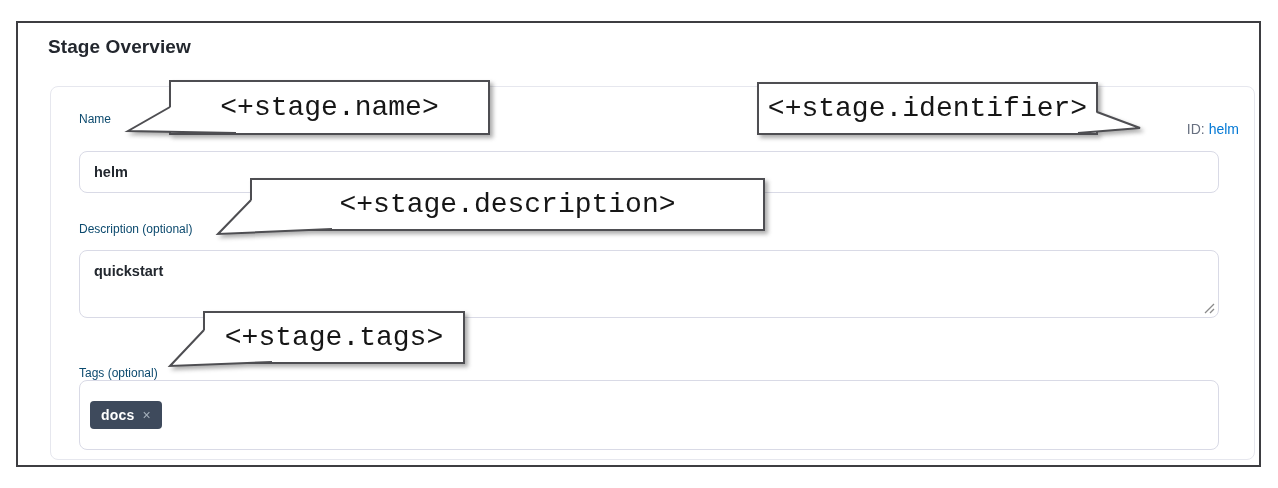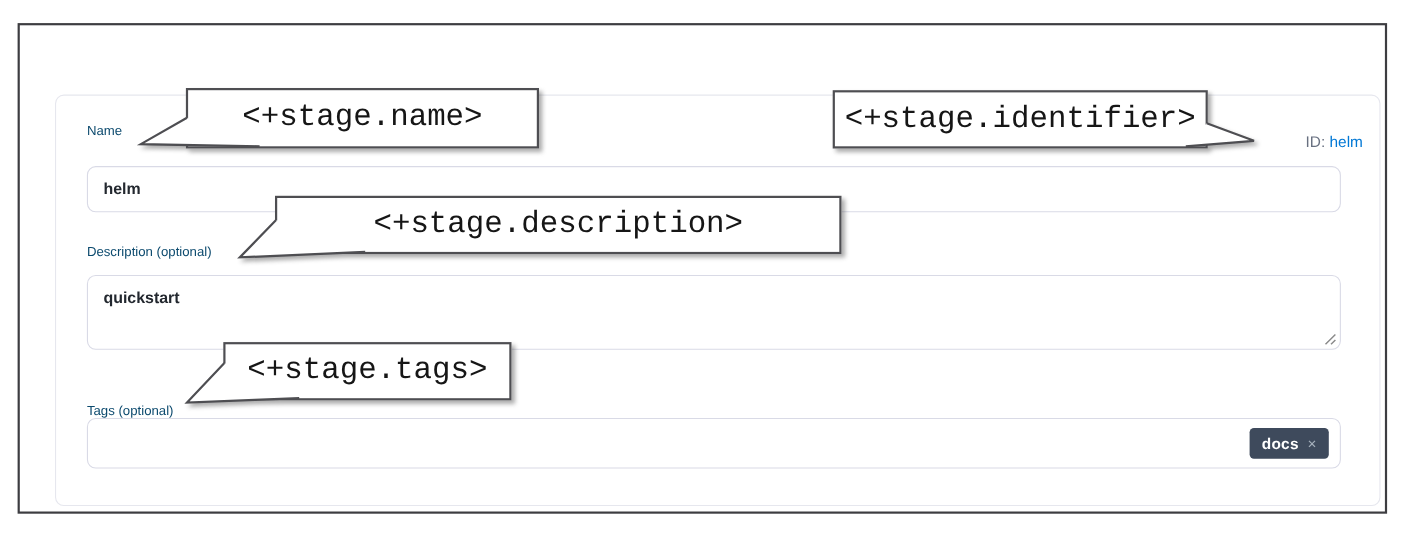--- a/index.html
+++ b/index.html
@@ -79,26 +79,25 @@
     resize: none;
     line-height: 1.4;
   }
   .resize-handle {
     position: absolute;
     right: 3px; bottom: 3px;
     width: 14px; height: 14px;
     cursor: nwse-resize;
   }
   .tags-input {
-    top: 293px; height: 46px;
+    top: 293px; height: 70px;
     display: flex;
     align-items: center;
     padding: 0 10px;
     cursor: text;
-    justify-content: flex-end;
   }
   .tag-chip {
     display: inline-flex;
     align-items: center;
     gap: 8px;
     background: #3e4a5c;
     color: #ffffff;
     border-radius: 4px;
     padding: 6px 11px;
     font-size: 14px;
@@ -138,20 +137,21 @@
   .bubble-identifier { left: 757px; top: 82px;  width: 341px; height: 53px; }
   .bubble-description{ left: 250px; top: 178px; width: 515px; height: 53px; }
   .bubble-tags       { left: 203px; top: 311px; width: 262px; height: 53px; }
 </style>
 </head>
 <body>
 
 <div class="page">
   <div class="frame"></div>
 
+  <h1 class="page-title">Stage Overview</h1>
 
   <div class="card">
 
     <label class="field-label lbl-name">Name</label>
 
     <div class="id-line">
       <span class="id-caption">ID:</span>
       <a href="#">helm</a>
     </div>
 

